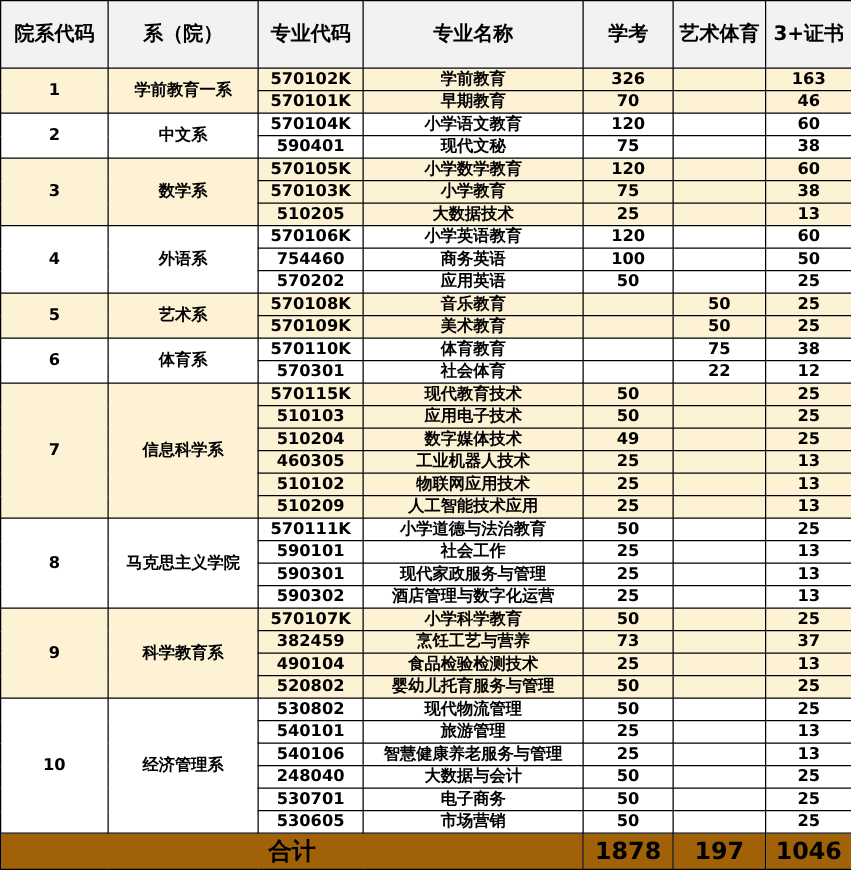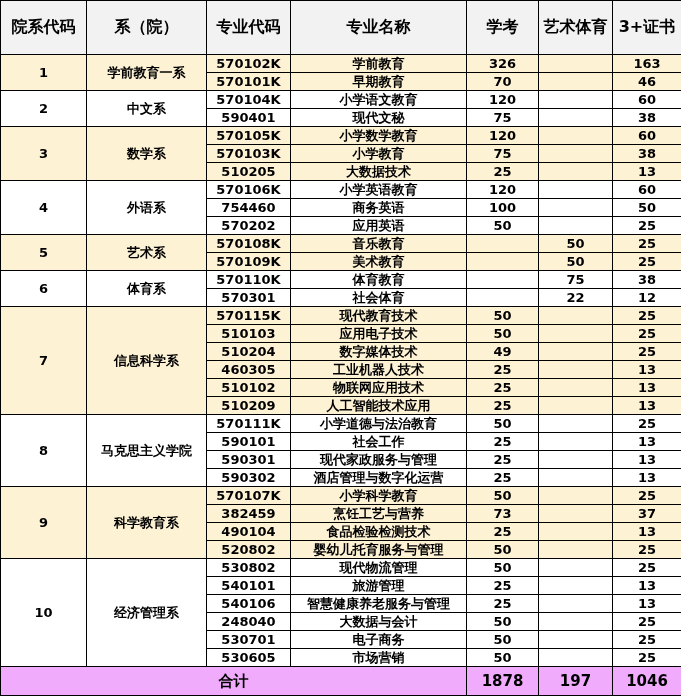--- a/index.html
+++ b/index.html
@@ -3,21 +3,21 @@
 <meta charset="utf-8">
 <style>
   html, body { margin:0; padding:0; background:#ffffff; }
   body { width:681px; height:697px; overflow:hidden; font-family:"DejaVu Sans", sans-serif; }
   table { border-collapse:collapse; width:681px; table-layout:fixed; }
   td, th { border:1px solid #000; text-align:center; vertical-align:middle; padding:0; color:#000; overflow:hidden; white-space:nowrap; }
   th { background:#f2f2f2; height:53px; font-size:16px; font-weight:bold; }
   td { height:17px; font-size:13px; font-weight:bold; line-height:17px; }
   tr.shade td { background:#fef2d5; }
   td.grp { font-weight:bold; font-size:13px; }
-  tr.total td { background:#f0abfc; height:28px; font-size:15px; }
+  tr.total td { background:#a16207; height:28px; font-size:19px; }
 </style>
 </head>
 <body>
 
 <table>
   <colgroup>
     <col style="width:86px">
       <col style="width:120px">
       <col style="width:84px">
       <col style="width:176px">

